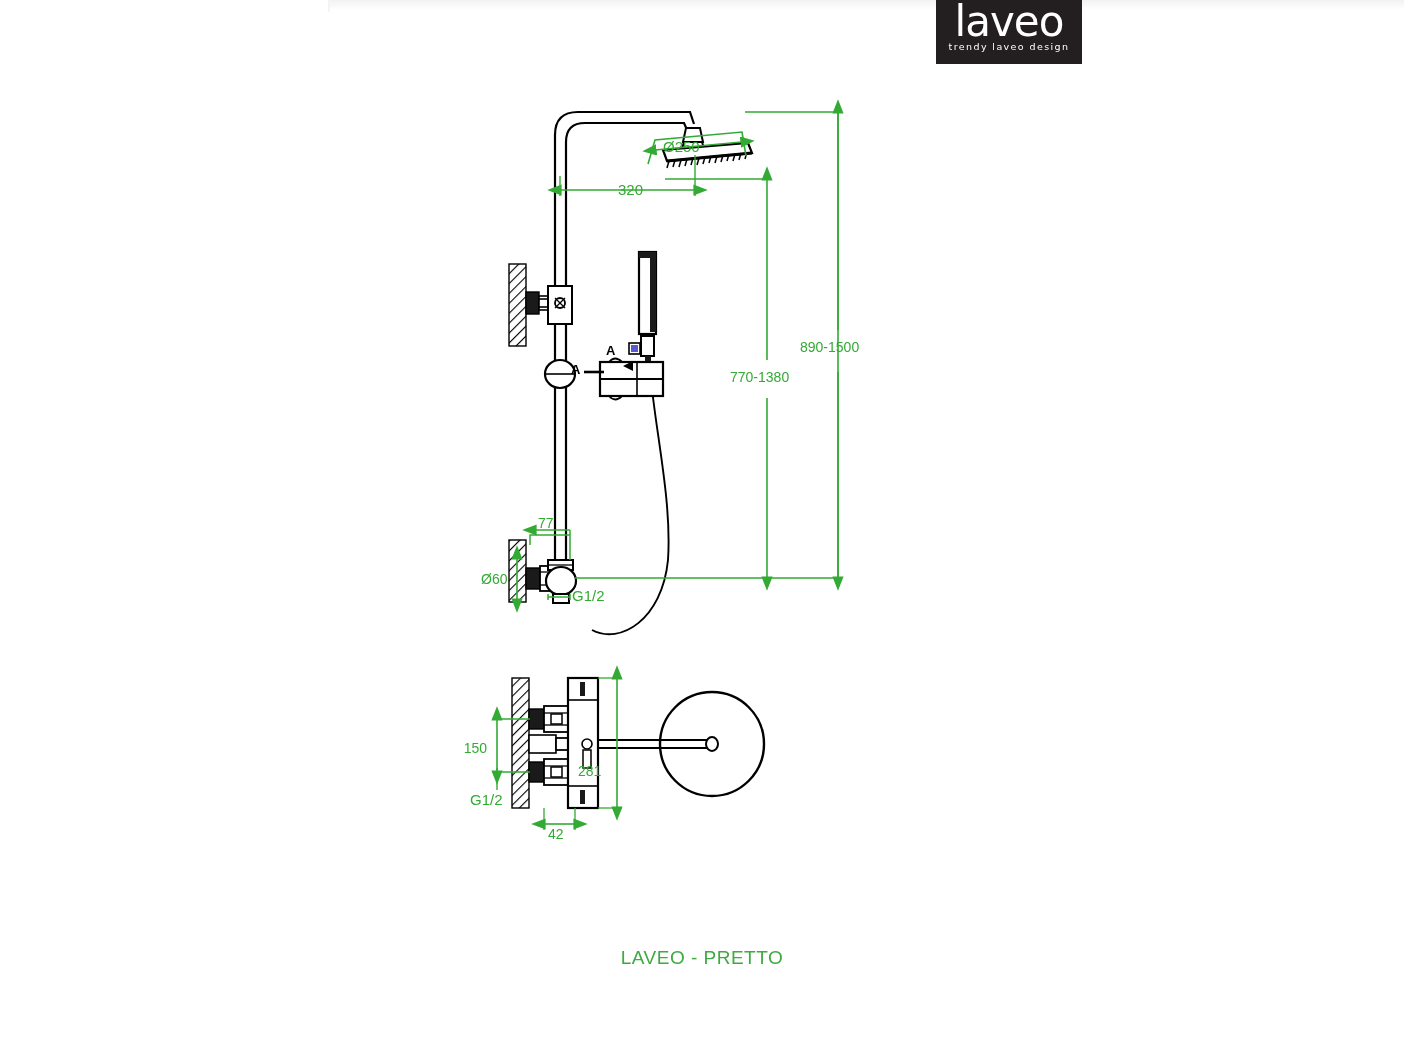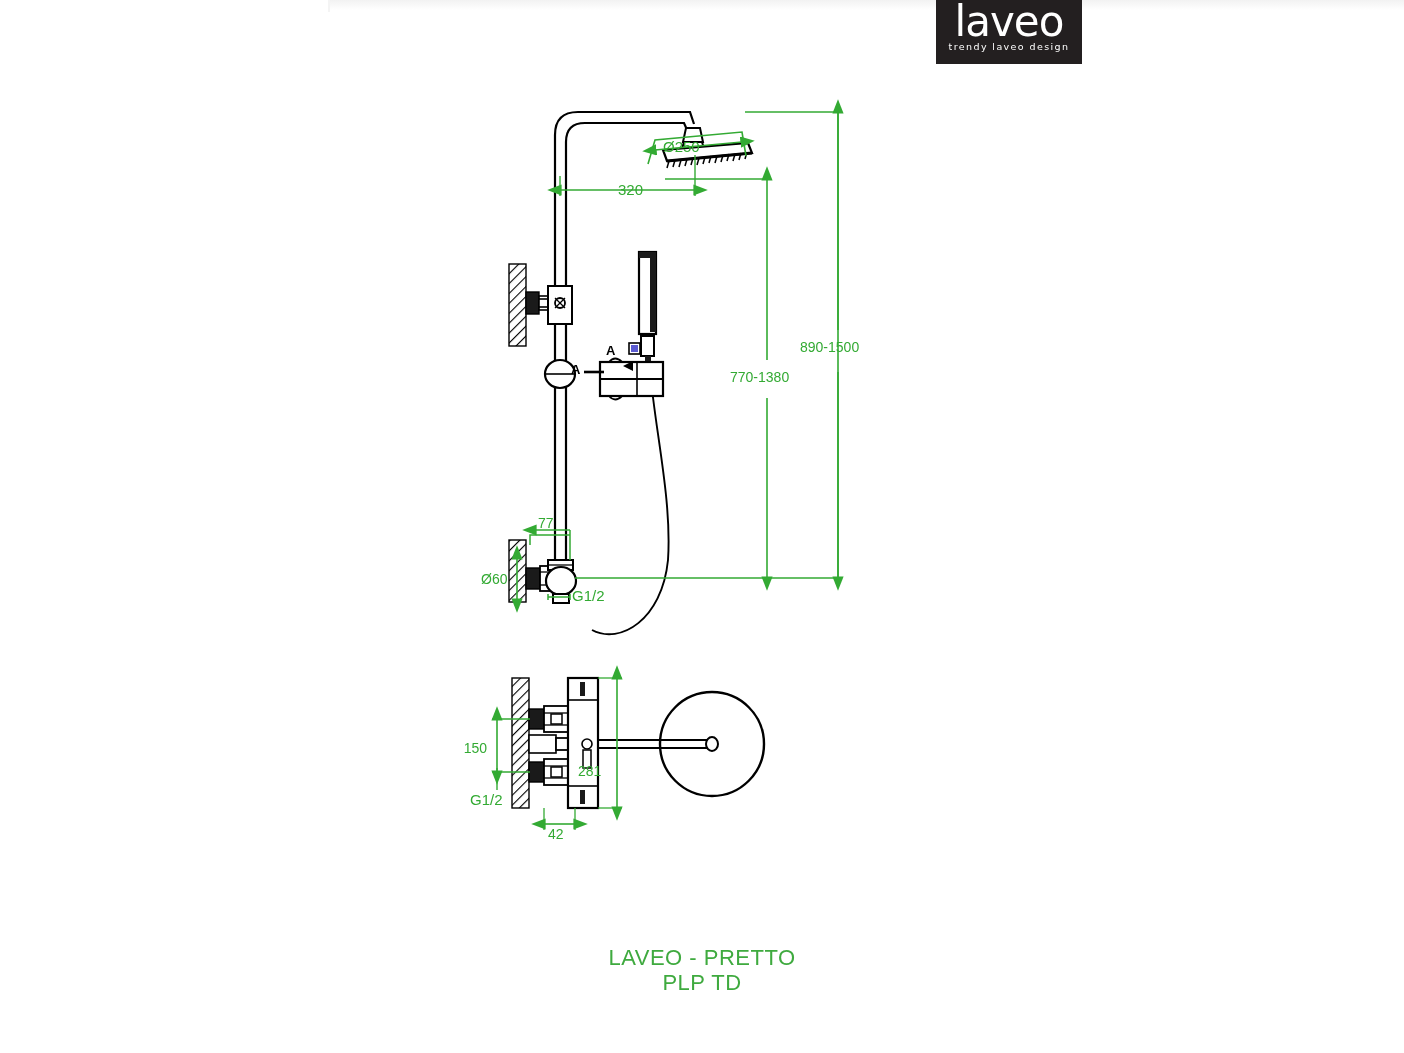--- a/index.html
+++ b/index.html
@@ -29,21 +29,21 @@
     color:#ffffff;font-family:"DejaVu Sans",sans-serif;
     font-size:9.5px;letter-spacing:1.4px;margin-top:2px;white-space:nowrap;
   }
 
   svg#dwg{position:absolute;left:0;top:0;width:1404px;height:1053px;}
 
   .title-block{
     position:absolute;left:0;top:945px;width:1404px;text-align:center;
     color:#3faa3f;font-family:"Liberation Sans",sans-serif;
   }
-  .title-block div{font-size:22px;line-height:25px;letter-spacing:.5px;}
+  .title-block div{font-size:19px;line-height:25px;letter-spacing:.5px;}
 </style>
 </head>
 <body>
 
 <div id="sheet">
 
   <div class="page-edge"></div>
   <div class="page-edge-l"></div>
 
   <div class="logo-box">
@@ -288,16 +288,15 @@
       </g>
       <text x="548" y="839" font-size="14" fill="#33aa33" font-family="Liberation Sans, sans-serif">42</text>
 
       <text x="470" y="805" font-size="15" fill="#33aa33" font-family="Liberation Sans, sans-serif">G1/2</text>
       <line x1="497" y1="768" x2="497" y2="790" stroke="#33aa33" stroke-width="1.4"></line>
     </g>
   </svg>
 
   <div class="title-block">
     <div>LAVEO - PRETTO</div>
-    <div>PLP TD</div>
   </div>
 
 </div>
 
 </body></html>

